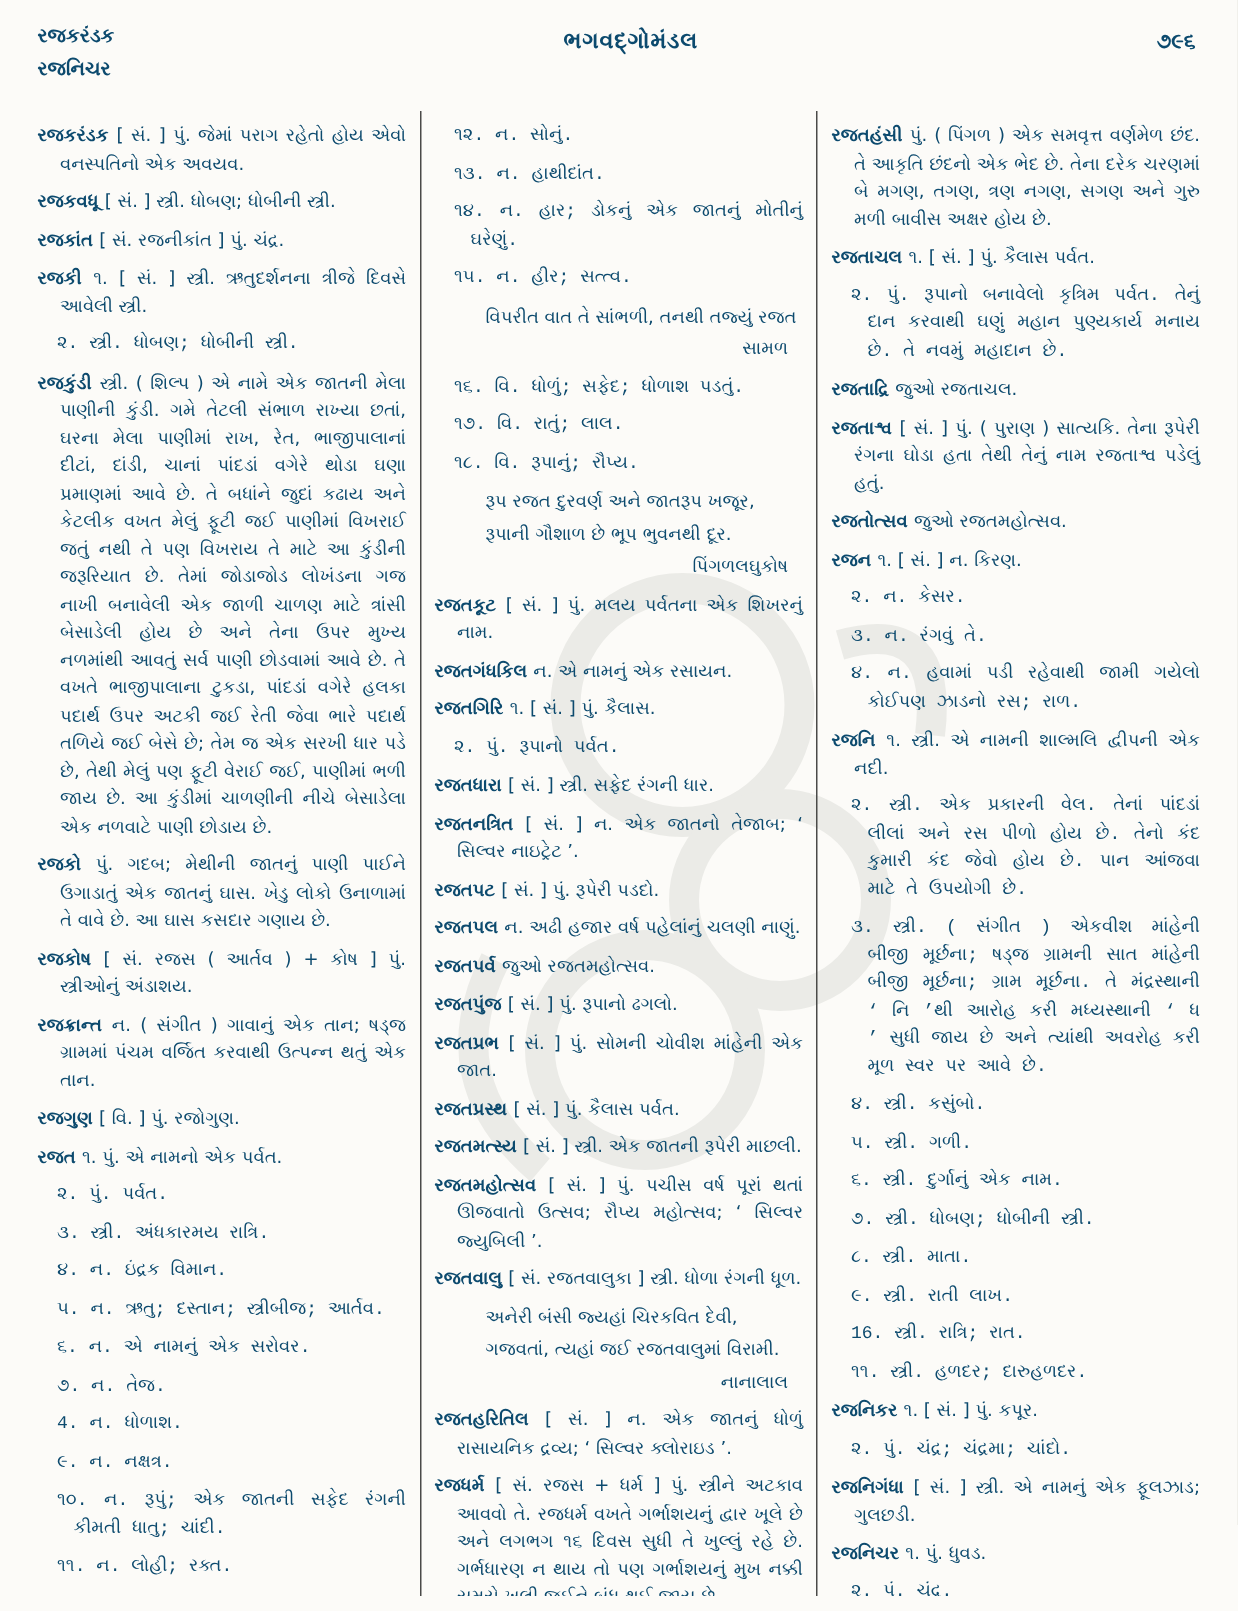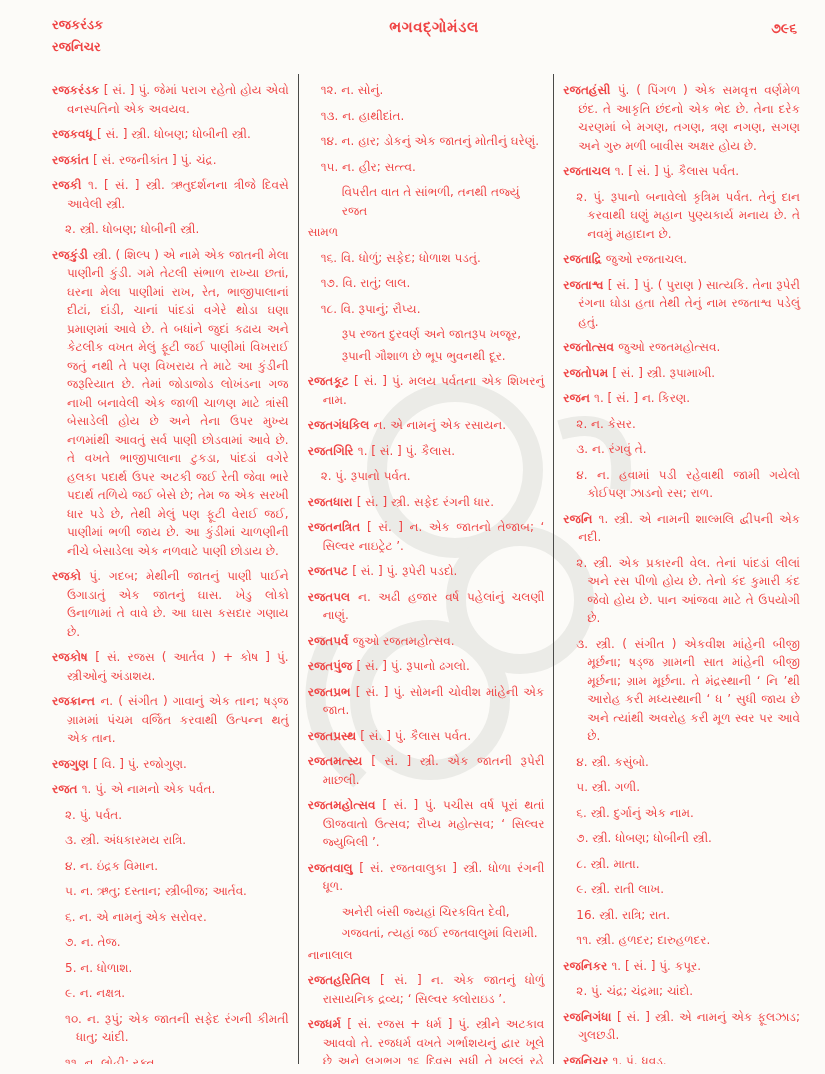--- a/index.html
+++ b/index.html
@@ -1,47 +1,46 @@
 <!DOCTYPE html>
 <html lang="gu"><head>
 <meta charset="utf-8">
 <style>
   html,body{margin:0;padding:0;background:#e9e7e2;}
   .page{
     position:relative;
     width:825px;height:1074px;
     margin:0 auto;
     background:#fcfbf8;
-    color:#ef4444;
+    color:#0c4a6e;
     font-family:"DejaVu Sans", sans-serif;
     overflow:hidden;
     box-sizing:border-box;
-    padding-left:27px;
   }
   
   .hdr{position:relative;height:70px;padding:14px 24px 0 24px;box-sizing:border-box;}
   .guide{position:absolute;left:25px;top:14px;font-weight:bold;font-size:13px;line-height:22px;}
   .title{position:absolute;left:16px;right:0;top:18px;text-align:center;font-weight:bold;font-size:15px;letter-spacing:.5px;}
   .pageno{position:absolute;right:28px;top:20px;font-weight:bold;font-size:14px;}
   
   .wm{position:absolute;left:0;top:0;width:825px;height:1074px;z-index:0;pointer-events:none;}
   
   .cols{
     position:relative;z-index:1;
     display:flex;align-items:stretch;
     margin:4px 16px 0 16px;
     height:990px;overflow:hidden;
   }
   .col{flex:1 1 0;padding:0 9px;overflow:hidden;}
   .col + .col{border-left:1px solid #4a4a48;}
   .blk{margin:7px 0;font-size:12px;line-height:18.5px;text-align:justify;}
   .entry{padding-left:15px;text-indent:-15px;}
-  .sense{padding-left:24px;text-indent:-11px;}
+  .sense{padding-left:24px;text-indent:-11px;font-family:Liberation Mono, monospace;}
   .verse{padding-left:34px;text-indent:0;margin:3px 0;text-align:left;}
-  .cite{padding-right:10px;margin:1px 0 6px 0;}
+  .cite{text-align:right;padding-right:10px;margin:1px 0 6px 0;}
   .head{font-weight:bold;}
 </style>
 </head>
 <body>
 
 <div class="page">
 
   <svg class="wm" viewBox="0 0 825 1074" aria-hidden="true">
     <g fill="none" stroke="#ebebe7" stroke-width="20">
       <circle cx="455" cy="470" r="78"></circle>
@@ -73,37 +72,38 @@
         <p class="blk entry"><b class="head">રજકોષ </b>[ સં. રજસ ( આર્તવ ) + કોષ ] પું. સ્ત્રીઓનું અંડાશય.</p>
         <p class="blk entry"><b class="head">રજક્રાન્ત </b>ન. ( સંગીત ) ગાવાનું એક તાન; ષડ્જ ગ્રામમાં પંચમ વર્જિત કરવાથી ઉત્પન્ન થતું એક તાન.</p>
         <p class="blk entry"><b class="head">રજગુણ </b>[ વિ. ] પું. રજોગુણ.</p>
         <p class="blk entry"><b class="head">રજત </b>૧. પું. એ નામનો એક પર્વત.</p>
         <p class="blk sense">૨. પું. પર્વત.</p>
         <p class="blk sense">૩. સ્ત્રી. અંધકારમય રાત્રિ.</p>
         <p class="blk sense">૪. ન. ઇંદ્રક વિમાન.</p>
         <p class="blk sense">૫. ન. ઋતુ; દસ્તાન; સ્ત્રીબીજ; આર્તવ.</p>
         <p class="blk sense">૬. ન. એ નામનું એક સરોવર.</p>
         <p class="blk sense">૭. ન. તેજ.</p>
-        <p class="blk sense">5. ન. ધોળાશ.</p>
+        <p class="blk sense">4. ન. ધોળાશ.</p>
         <p class="blk sense">૯. ન. નક્ષત્ર.</p>
         <p class="blk sense">૧૦. ન. રૂપું; એક જાતની સફેદ રંગની કીમતી ધાતુ; ચાંદી.</p>
         <p class="blk sense">૧૧. ન. લોહી; રક્ત.</p>
       </section>
     <section class="col">
         <p class="blk sense">૧૨. ન. સોનું.</p>
         <p class="blk sense">૧૩. ન. હાથીદાંત.</p>
         <p class="blk sense">૧૪. ન. હાર; ડોકનું એક જાતનું મોતીનું ઘરેણું.</p>
         <p class="blk sense">૧૫. ન. હીર; સત્ત્વ.</p>
         <p class="blk verse">વિપરીત વાત તે સાંભળી, તનથી તજ્યું રજત</p>
         <p class="blk cite">સામળ</p>
         <p class="blk sense">૧૬. વિ. ધોળું; સફેદ; ધોળાશ પડતું.</p>
         <p class="blk sense">૧૭. વિ. રાતું; લાલ.</p>
         <p class="blk sense">૧૮. વિ. રૂપાનું; રૌપ્ય.</p>
         <p class="blk verse">રૂપ રજત દુરવર્ણ અને જાતરૂપ ખજૂર,</p>
         <p class="blk verse">રૂપાની ગૌશાળ છે ભૂપ ભુવનથી દૂર.</p>
+        <p class="blk cite">પિંગળલઘુકોષ</p>
         <p class="blk entry"><b class="head">રજતકૂટ </b>[ સં. ] પું. મલય પર્વતના એક શિખરનું નામ.</p>
         <p class="blk entry"><b class="head">રજતગંધકિલ </b>ન. એ નામનું એક રસાયન.</p>
         <p class="blk entry"><b class="head">રજતગિરિ </b>૧. [ સં. ] પું. કૈલાસ.</p>
         <p class="blk sense">૨. પું. રૂપાનો પર્વત.</p>
         <p class="blk entry"><b class="head">રજતધારા </b>[ સં. ] સ્ત્રી. સફેદ રંગની ધાર.</p>
         <p class="blk entry"><b class="head">રજતનત્રિત </b>[ સં. ] ન. એક જાતનો તેજાબ; ‘ સિલ્વર નાઇટ્રેટ ’.</p>
         <p class="blk entry"><b class="head">રજતપટ </b>[ સં. ] પું. રૂપેરી પડદો.</p>
         <p class="blk entry"><b class="head">રજતપલ </b>ન. અઢી હજાર વર્ષ પહેલાંનું ચલણી નાણું.</p>
         <p class="blk entry"><b class="head">રજતપર્વ </b>જુઓ રજતમહોત્સવ.</p>
         <p class="blk entry"><b class="head">રજતપુંજ </b>[ સં. ] પું. રૂપાનો ઢગલો.</p>
@@ -118,21 +118,20 @@
         <p class="blk entry"><b class="head">રજતહરિતિલ </b>[ સં. ] ન. એક જાતનું ધોળું રાસાયનિક દ્રવ્ય; ‘ સિલ્વર ક્લોરાઇડ ’.</p>
         <p class="blk entry"><b class="head">રજધર્મ </b>[ સં. રજસ + ધર્મ ] પું. સ્ત્રીને અટકાવ આવવો તે. રજધર્મ વખતે ગર્ભાશયનું દ્વાર ખૂલે છે અને લગભગ ૧૬ દિવસ સુધી તે ખુલ્લું રહે છે. ગર્ભધારણ ન થાય તો પણ ગર્ભાશયનું મુખ નક્કી સમયે ખૂલી જઈને બંધ થઈ જાય છે.</p>
       </section>
     <section class="col">
         <p class="blk entry"><b class="head">રજતહંસી </b>પું. ( પિંગળ ) એક સમવૃત્ત વર્ણમેળ છંદ. તે આકૃતિ છંદનો એક ભેદ છે. તેના દરેક ચરણમાં બે મગણ, તગણ, ત્રણ નગણ, સગણ અને ગુરુ મળી બાવીસ અક્ષર હોય છે.</p>
         <p class="blk entry"><b class="head">રજતાચલ </b>૧. [ સં. ] પું. કૈલાસ પર્વત.</p>
         <p class="blk sense">૨. પું. રૂપાનો બનાવેલો કૃત્રિમ પર્વત. તેનું દાન કરવાથી ઘણું મહાન પુણ્યકાર્ય મનાય છે. તે નવમું મહાદાન છે.</p>
         <p class="blk entry"><b class="head">રજતાદ્રિ </b>જુઓ રજતાચલ.</p>
         <p class="blk entry"><b class="head">રજતાશ્વ </b>[ સં. ] પું. ( પુરાણ ) સાત્યકિ. તેના રૂપેરી રંગના ઘોડા હતા તેથી તેનું નામ રજતાશ્વ પડેલું હતું.</p>
         <p class="blk entry"><b class="head">રજતોત્સવ </b>જુઓ રજતમહોત્સવ.</p>
-        <p class="blk entry"><b class="head">રજતોપમ </b>[ સં. ] સ્ત્રી. રૂપામાખી.</p>
         <p class="blk entry"><b class="head">રજન </b>૧. [ સં. ] ન. કિરણ.</p>
         <p class="blk sense">૨. ન. કેસર.</p>
         <p class="blk sense">૩. ન. રંગવું તે.</p>
         <p class="blk sense">૪. ન. હવામાં પડી રહેવાથી જામી ગયેલો કોઈપણ ઝાડનો રસ; રાળ.</p>
         <p class="blk entry"><b class="head">રજનિ </b>૧. સ્ત્રી. એ નામની શાલ્મલિ દ્વીપની એક નદી.</p>
         <p class="blk sense">૨. સ્ત્રી. એક પ્રકારની વેલ. તેનાં પાંદડાં લીલાં અને રસ પીળો હોય છે. તેનો કંદ કુમારી કંદ જેવો હોય છે. પાન આંજવા માટે તે ઉપયોગી છે.</p>
         <p class="blk sense">૩. સ્ત્રી. ( સંગીત ) એકવીશ માંહેની બીજી મૂર્છના; ષડ્જ ગ્રામની સાત માંહેની બીજી મૂર્છના; ગ્રામ મૂર્છના. તે મંદ્રસ્થાની ‘ નિ ’થી આરોહ કરી મધ્યસ્થાની ‘ ધ ’ સુધી જાય છે અને ત્યાંથી અવરોહ કરી મૂળ સ્વર પર આવે છે.</p>
         <p class="blk sense">૪. સ્ત્રી. કસુંબો.</p>
         <p class="blk sense">૫. સ્ત્રી. ગળી.</p>
         <p class="blk sense">૬. સ્ત્રી. દુર્ગાનું એક નામ.</p>

